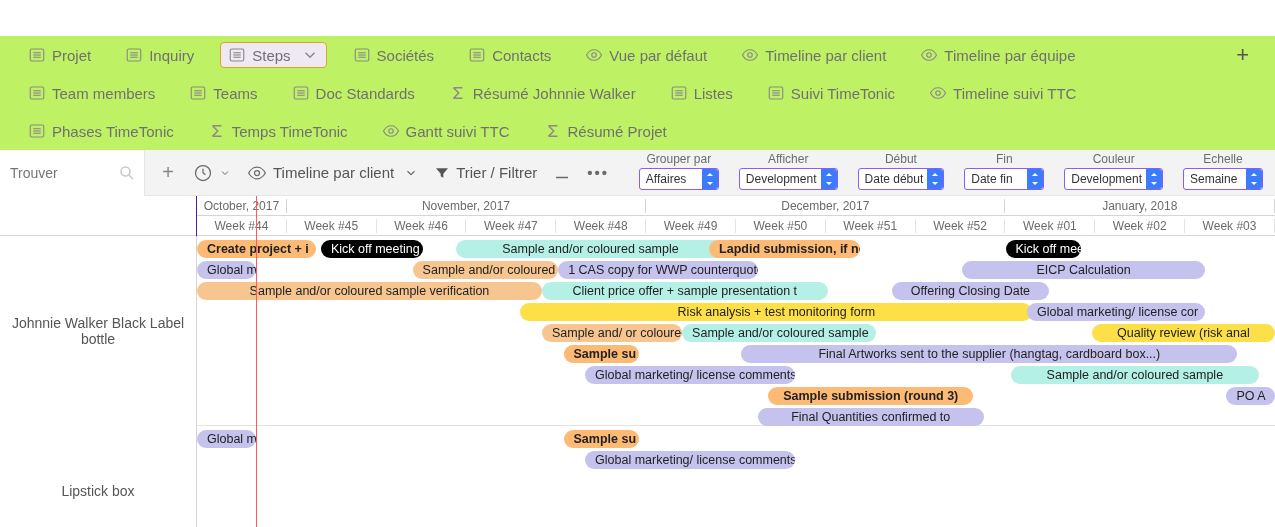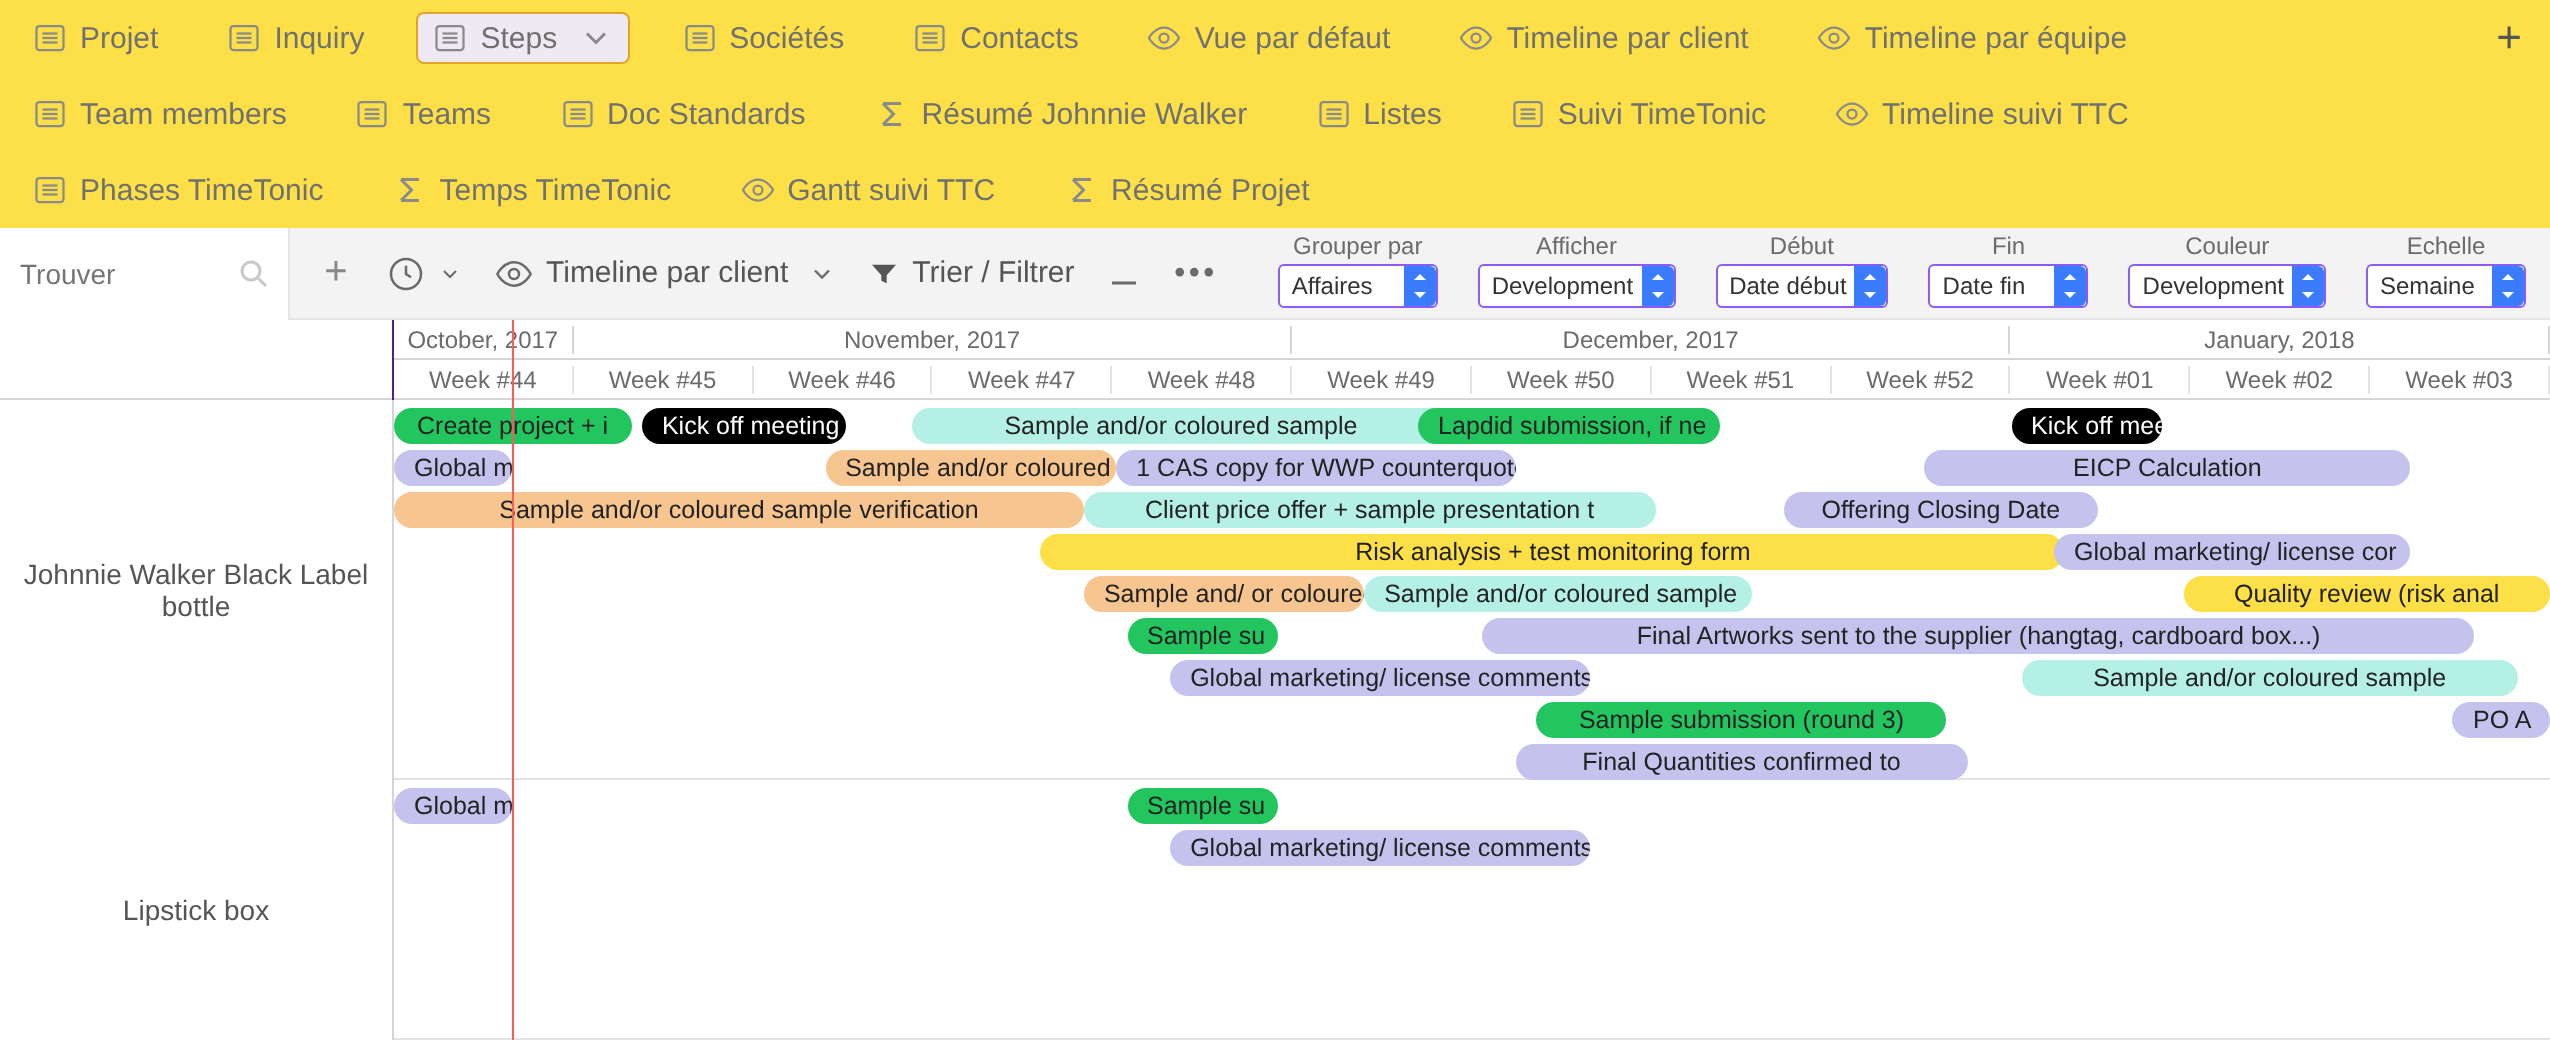--- a/index.html
+++ b/index.html
@@ -6,22 +6,23 @@
   html, body {
     margin: 0; padding: 0;
     font-family: -apple-system, BlinkMacSystemFont, "Segoe UI", Arial, sans-serif;
     font-size: 14px;
     color: #444;
     background: #fff;
     width: 1275px;
   }
   
   .tabbar {
-    background: #fde047;
-    padding: 0 8px;
+    background: #bef264;
+    padding: 0 20px;
+    margin-top: 36px;
   }
   .tabrow {
     display: flex;
     flex-wrap: wrap;
     align-items: center;
     gap: 18px;
     padding: 6px 0;
   }
   .tab {
     display: inline-flex;
@@ -208,21 +209,21 @@
     height: 18px;
     border-radius: 10px;
     font-size: 12.5px;
     line-height: 18px;
     padding: 0 10px;
     color: #222;
     white-space: nowrap;
     overflow: hidden;
     text-align: center;
   }
-  .c-blue   { background: #22c55e; }
+  .c-blue   { background: #fdba74; font-weight: bold; }
   .c-teal   { background: #b5f0e6; }
   .c-purple { background: #c5c3ee; }
   .c-orange { background: #f7c58f; }
   .c-green  { background: #fde047; }
   .c-black  { background: #000; color: #fff; }
 
   
   .today-line {
     position: absolute;
     top: 0; bottom: 0;

